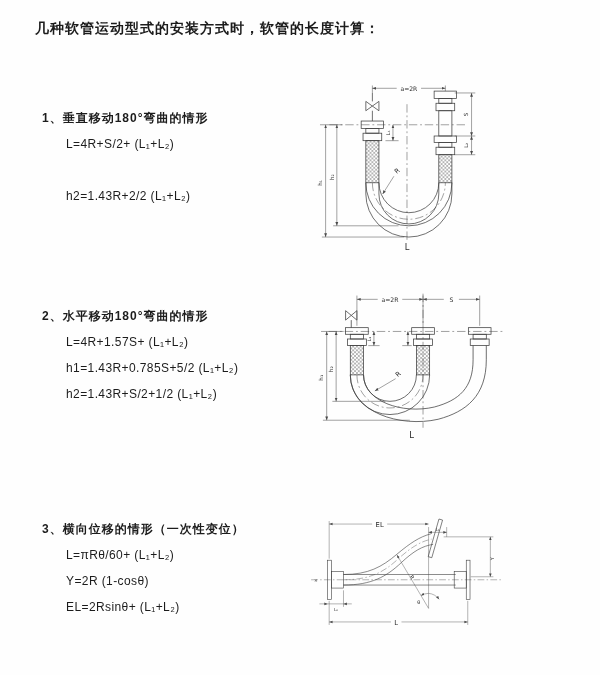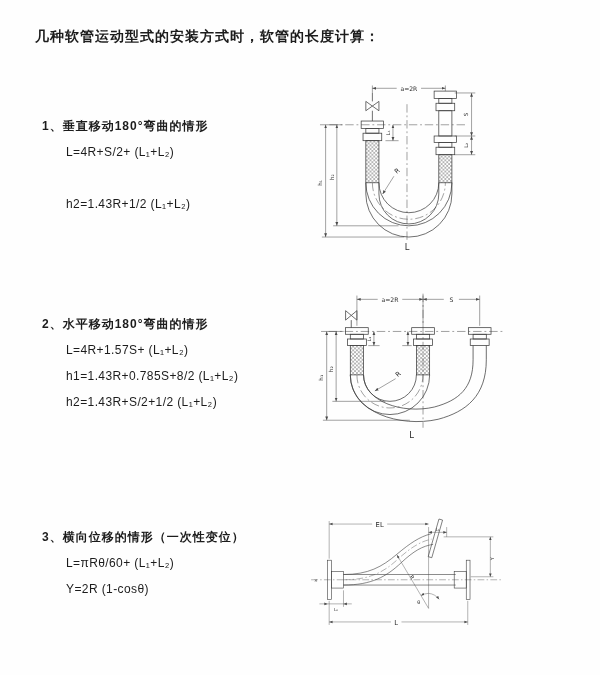--- a/index.html
+++ b/index.html
@@ -1,50 +1,51 @@
 <!DOCTYPE html>
 <html><head>
 <meta charset="utf-8">
 <style>
   html,body{margin:0;padding:0;background:#e8e8e8;}
   .page{
     position:relative;width:600px;height:675px;background:#fefefe;
     font-family:"Liberation Sans","DejaVu Sans",sans-serif;color:#1c1c1c;
     overflow:hidden;margin:0 auto;
   }
-  .abs{position:absolute;white-space:nowrap;margin-top:8px;}
+  .abs{position:absolute;white-space:nowrap;}
   .title{font-size:14px;font-weight:bold;letter-spacing:1px;}
   .heading{font-size:12px;font-weight:bold;letter-spacing:1px;}
   .formula{font-size:12px;letter-spacing:.4px;}
   svg{position:absolute;overflow:visible;}
   svg text{fill:#2a2a2a;font-family:"DejaVu Sans","Liberation Sans",sans-serif;}
   .dwg{stroke:#3f3f3f;stroke-width:.8;fill:none;}
   .dim{stroke:#4a4a4a;stroke-width:.55;fill:none;}
   .cl{stroke:#4a4a4a;stroke-width:.55;fill:none;stroke-dasharray:9 3 2 3;}
   .hatchbox{stroke:#3f3f3f;stroke-width:.8;}
 </style>
 </head>
 <body>
 
 <div class="page">
 
   <div class="abs title" style="left:35px;top:20px;">几种软管运动型式的安装方式时，软管的长度计算：</div>
 
   <div class="abs heading" style="left:42px;top:110px;">1、垂直移动180°弯曲的情形</div>
   <div class="abs formula" style="left:66px;top:137px;">L=4R+S/2+ (L₁+L₂)</div>
-  <div class="abs formula" style="left:66px;top:189px;">h2=1.43R+1/2 (L₁+L₂)</div>
+  <div class="abs formula" style="left:66px;top:189px;">h2=1.43R+2/2 (L₁+L₂)</div>
 
   <div class="abs heading" style="left:42px;top:308px;">2、水平移动180°弯曲的情形</div>
   <div class="abs formula" style="left:66px;top:335px;">L=4R+1.57S+ (L₁+L₂)</div>
-  <div class="abs formula" style="left:66px;top:361px;">h1=1.43R+0.785S+8/2 (L₁+L₂)</div>
+  <div class="abs formula" style="left:66px;top:361px;">h1=1.43R+0.785S+5/2 (L₁+L₂)</div>
   <div class="abs formula" style="left:66px;top:387px;">h2=1.43R+S/2+1/2 (L₁+L₂)</div>
 
   <div class="abs heading" style="left:42px;top:521px;">3、横向位移的情形（一次性变位）</div>
   <div class="abs formula" style="left:66px;top:548px;">L=πRθ/60+ (L₁+L₂)</div>
   <div class="abs formula" style="left:66px;top:574px;">Y=2R (1-cosθ)</div>
+  <div class="abs formula" style="left:66px;top:600px;">EL=2Rsinθ+ (L₁+L₂)</div>
 
   <svg style="left:314px;top:78px;" width="186" height="174" viewBox="0 0 198 186">
     <defs>
       <marker id="ar1" viewBox="0 0 10 10" refX="9" refY="5" markerWidth="8" markerHeight="8" orient="auto-start-reverse">
         <path d="M0,1.5 L9,5 L0,8.5 z" fill="#4a4a4a"></path>
       </marker>
       <pattern id="hz1" width="4" height="4" patternUnits="userSpaceOnUse">
         <path d="M0,0 L4,4 M4,0 L0,4" stroke="#6a6a6a" stroke-width=".5"></path>
       </pattern>
     </defs>

